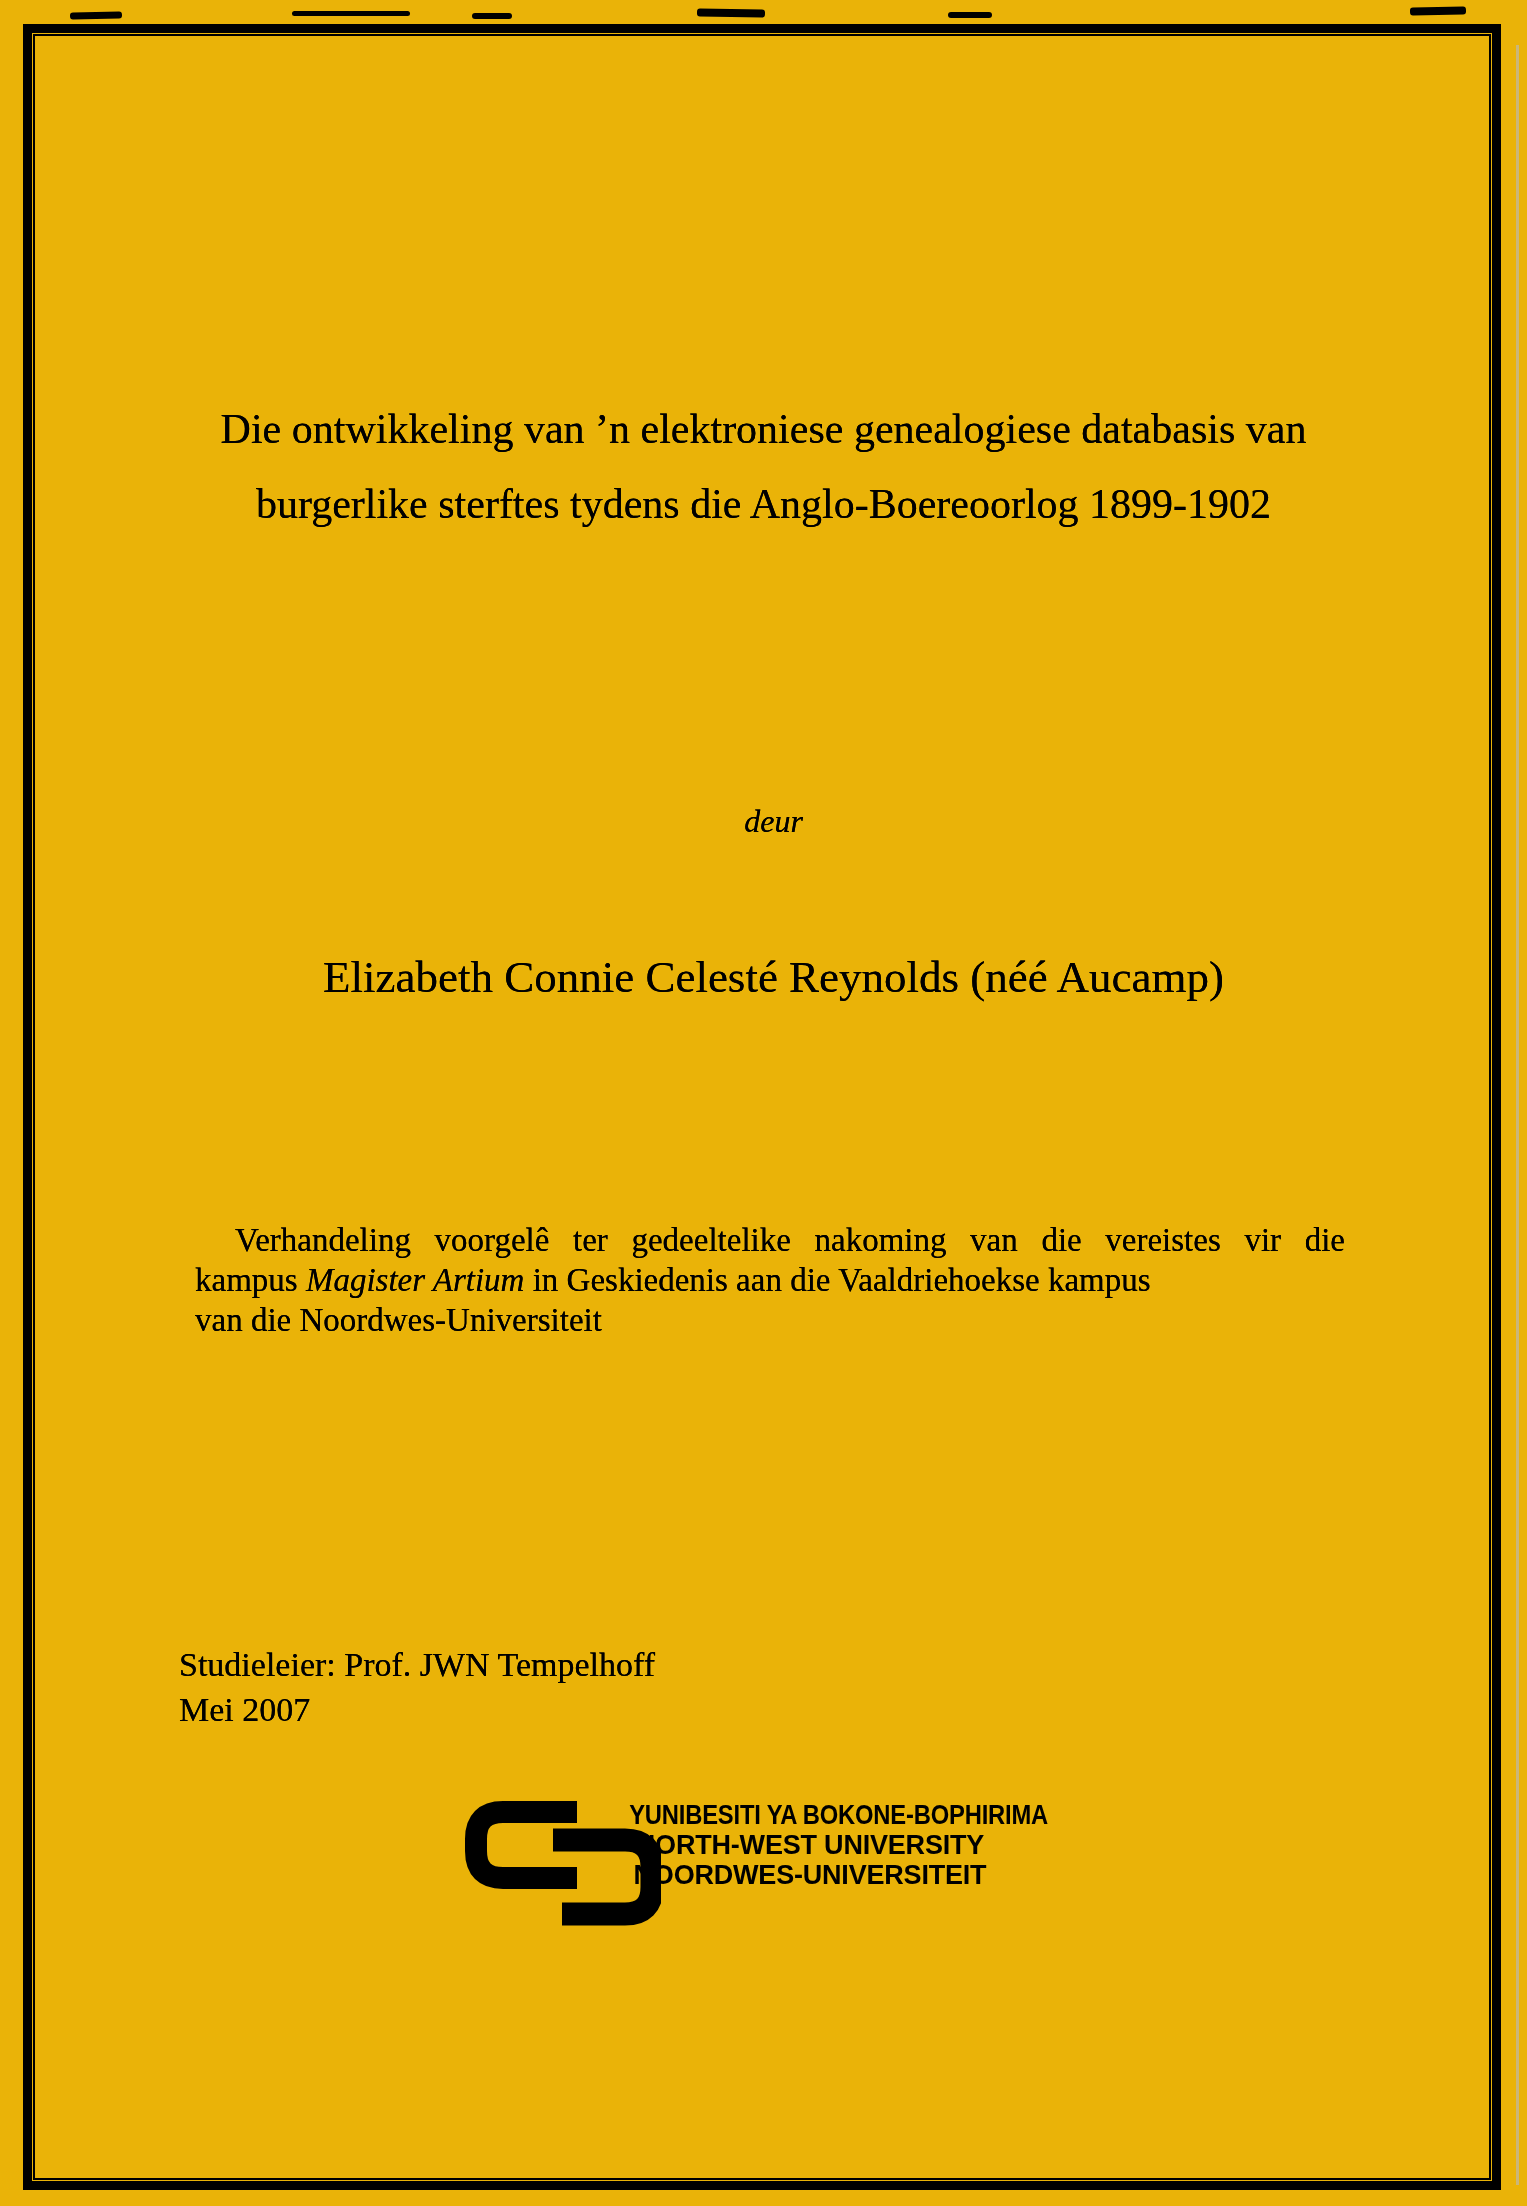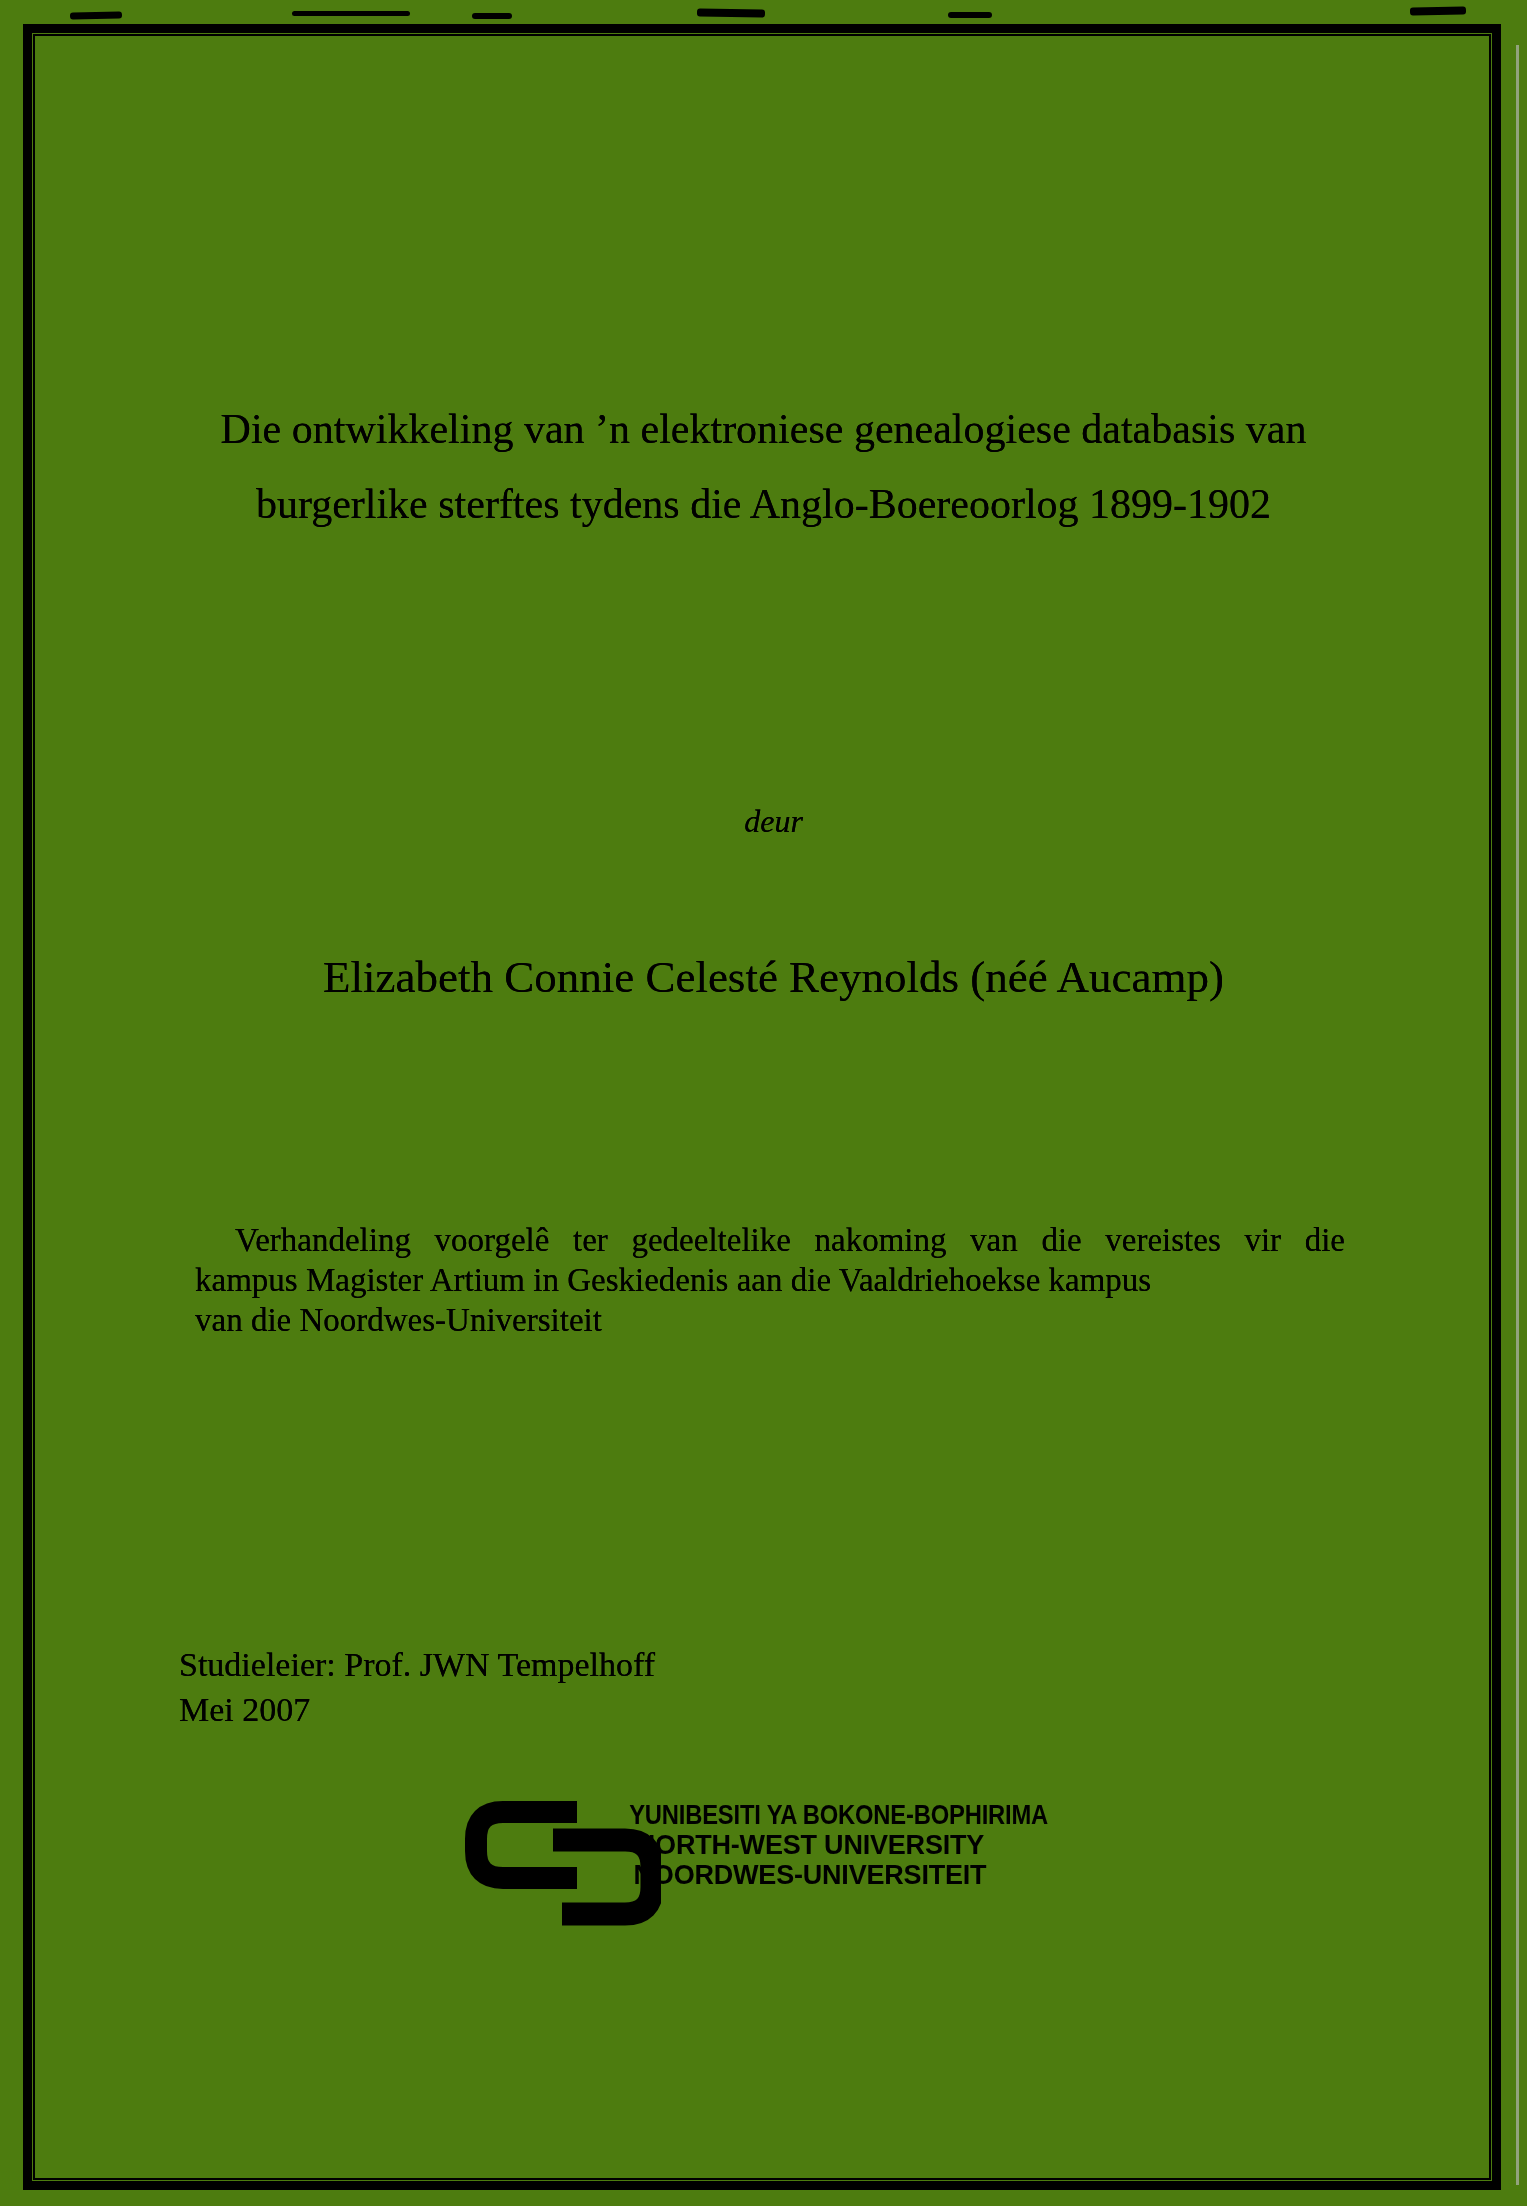--- a/index.html
+++ b/index.html
@@ -1,19 +1,19 @@
 <!DOCTYPE html>
 <html><head>
 <meta charset="utf-8">
 <style>
   html,body{margin:0;padding:0;background:#e9e9e9;}
   .page{
     position:relative;
     width:1527px;height:2206px;
-    background:#4d7c0f;
+    background:#eab308;
     overflow:hidden;
     font-family:"Liberation Serif","DejaVu Serif",serif;
     color:#000;
   }
   
   .frame-outer{
     position:absolute;left:23px;top:24px;width:1478px;height:2166px;
     border:9px solid #000;box-sizing:border-box;
   }
   .frame-inner{
@@ -35,21 +35,21 @@
   .author{
     position:absolute;left:20px;top:956px;width:1507px;
     text-align:center;font-size:45px;line-height:42px;
   }
   .statement{
     position:absolute;left:195px;top:1220px;width:1150px;
     font-size:33px;line-height:40px;
   }
   .statement .justified{text-align:justify;text-align-last:justify;margin-left:40px;}
   .statement .hardline{white-space:pre;}
-  .statement .it{margin-top:7px;}
+  .statement .it{font-style:italic;margin-top:7px;}
   .supervisor-block{
     position:absolute;left:179px;top:1642px;
     font-size:34px;line-height:45px;
   }
   
   .logo-mark{position:absolute;left:465px;top:1801px;}
   .logo-text{
     position:absolute;right:479px;top:1800px;
     text-align:center;
     font-family:Liberation Sans, sans-serif;

